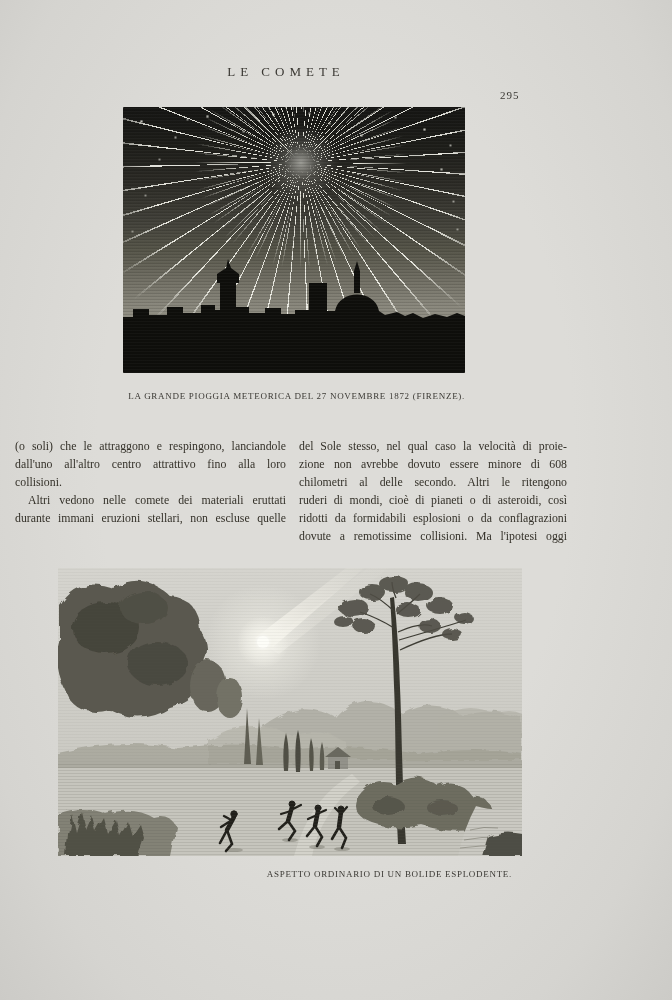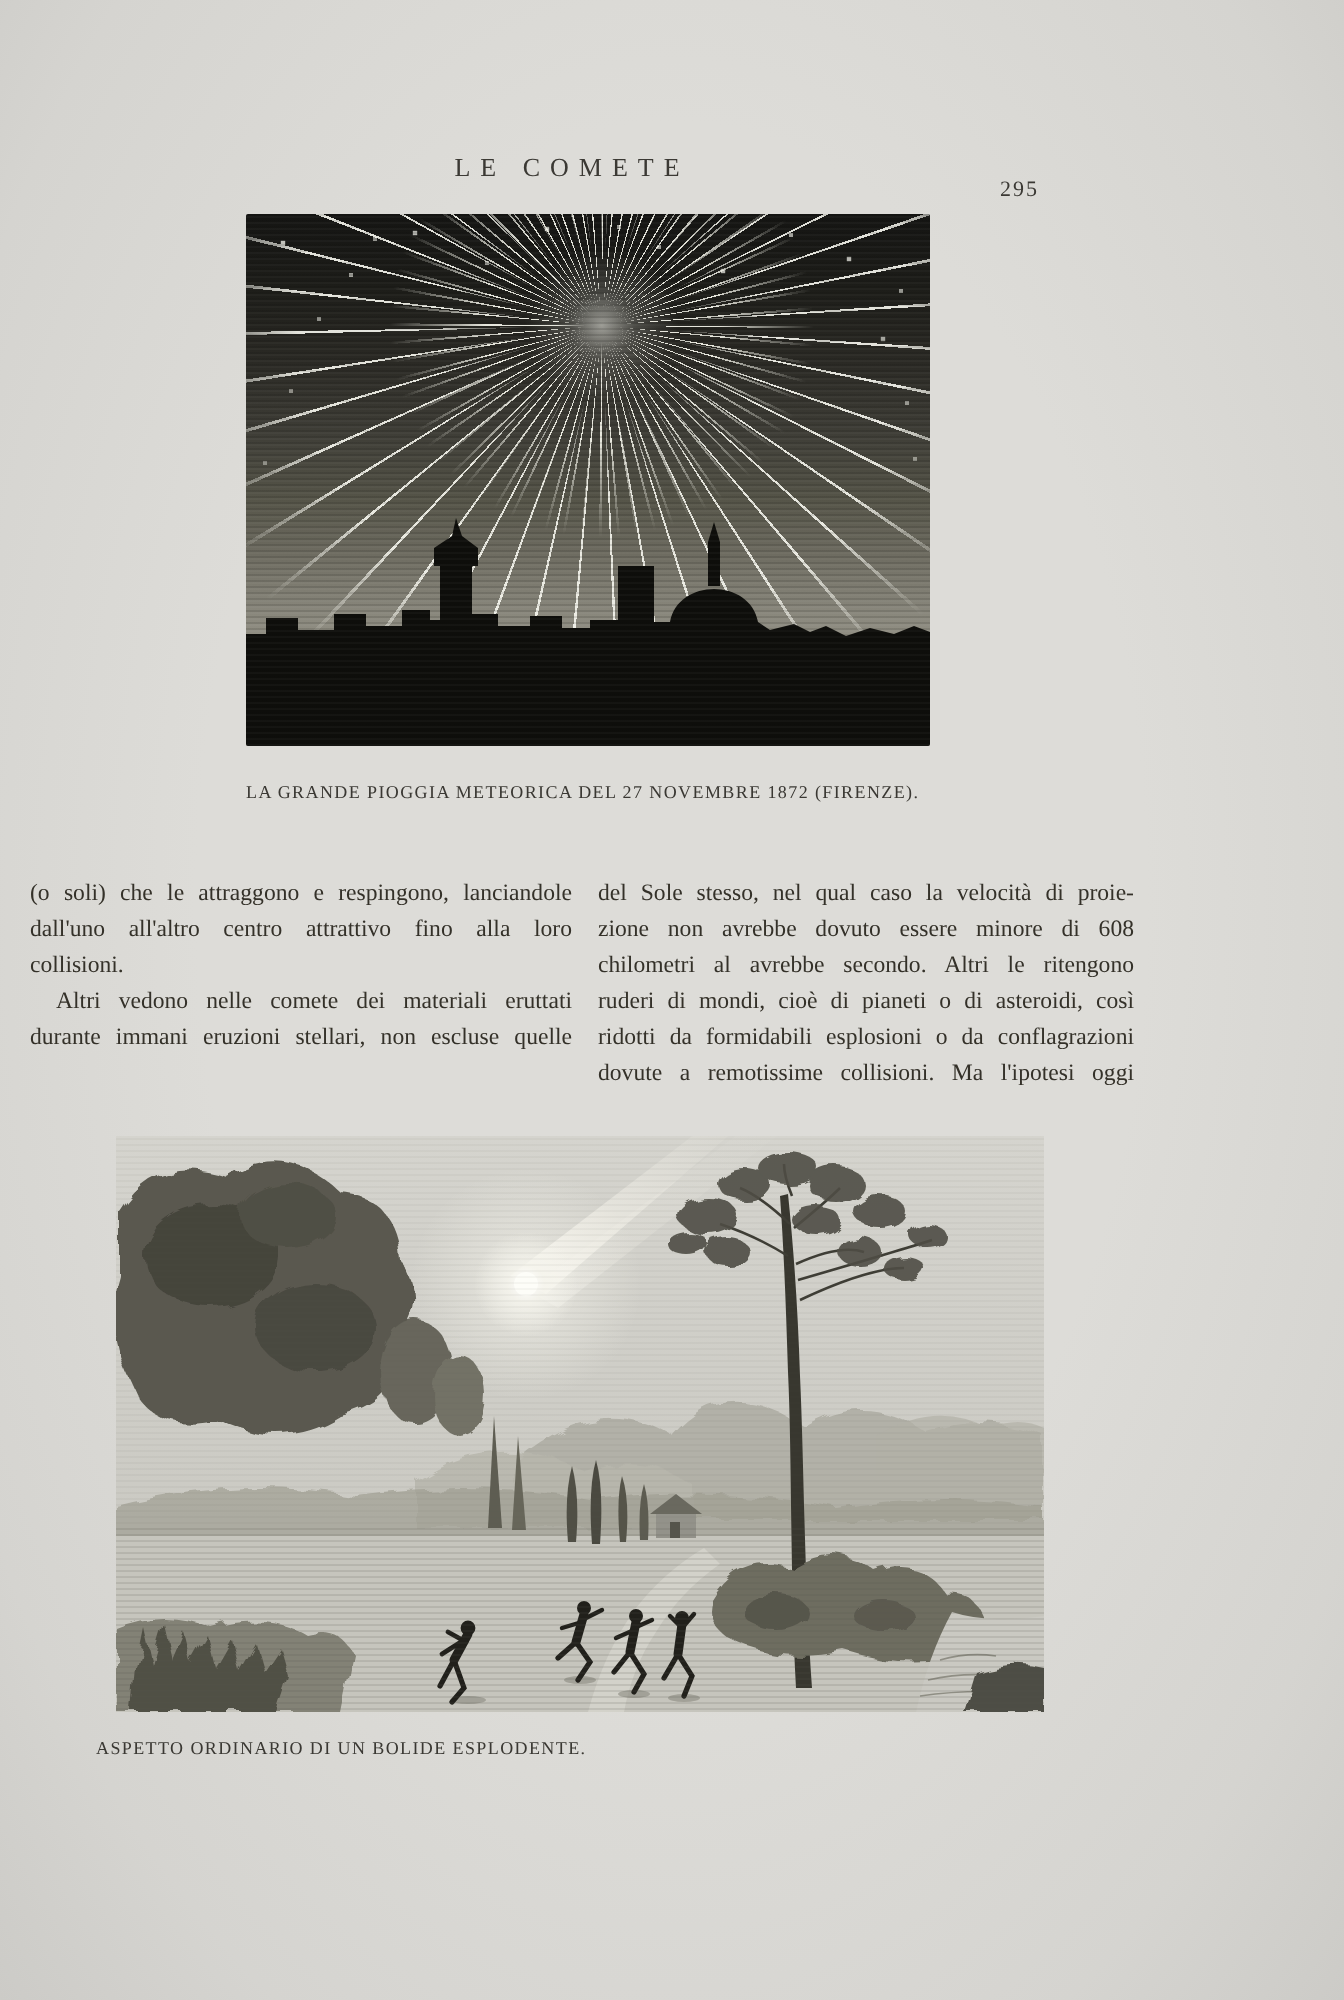--- a/index.html
+++ b/index.html
@@ -6,21 +6,21 @@
   .page {
     position:relative; width:672px; height:1000px; overflow:hidden;
     background:#d9d8d4;
     background-image: radial-gradient(ellipse at 50% 45%, #dddcd8 50%, #d5d4d0 82%, #cccbc7 100%);
     font-family:"Liberation Serif","DejaVu Serif",serif;
     color:#343129;
   }
 
   
   .hdr-title {
-    position:absolute; top:76px; left:0; width:572px; text-align:center;
+    position:absolute; top:64px; left:0; width:572px; text-align:center;
     font-size:13px; letter-spacing:5px; color:#3b3934;
   }
   .hdr-pageno {
     position:absolute; top:89px; left:500px; width:60px; 
     font-size:11px; letter-spacing:1px; color:#3b3934;
   }
 
   
   .fig-top {
     position:absolute; left:123px; top:107px; width:342px; height:266px;
@@ -64,21 +64,21 @@
   }
   .fig-top .skyline { position:absolute; left:0; bottom:0; width:342px; height:120px; display:block; }
   .fig-top .scanlines {
     position:absolute; inset:0; opacity:.55;
     background:repeating-linear-gradient(180deg,
       rgba(12,12,10,.22) 0 1px, rgba(255,255,255,.05) 1px 2px, transparent 2px 3px);
   }
 
   
   .caption {
-    position:absolute; text-align:left;
+    position:absolute; text-align:right;
     font-size:9px; letter-spacing:.7px; color:#3a3833;
   }
   .cap-top    { left:123px; width:342px; top:391px; }
   .cap-bottom { left:48px;  width:464px; top:869px; }
 
   
   .col { position:absolute; top:437px; }
   .col-left  { left:15px;  width:271px; }
   .col-right { left:299px; width:268px; }
   .line {
@@ -118,21 +118,21 @@
   <div class="col col-left">
     <div class="line jl">(o soli) che le attraggono e respingono, lanciandole</div>
     <div class="line jl">dall'uno all'altro centro attrattivo fino alla loro</div>
     <div class="line">collisioni.</div>
     <div class="line jl indent">Altri vedono nelle comete dei materiali eruttati</div>
     <div class="line jl">durante immani eruzioni stellari, non escluse quelle</div>
   </div>
   <div class="col col-right">
     <div class="line jl">del Sole stesso, nel qual caso la velocità di proie-</div>
     <div class="line jl">zione non avrebbe dovuto essere minore di 608</div>
-    <div class="line jl">chilometri al avrebbe secondo. Altri le ritengono</div>
+    <div class="line jl">chilometri al delle secondo. Altri le ritengono</div>
     <div class="line jl">ruderi di mondi, cioè di pianeti o di asteroidi, così</div>
     <div class="line jl">ridotti da formidabili esplosioni o da conflagrazioni</div>
     <div class="line jl">dovute a remotissime collisioni. Ma l'ipotesi oggi</div>
   </div>
 
   <figure class="fig-bottom">
     <svg viewBox="0 0 464 288" width="464" height="288">
       <defs>
         <filter id="rough" x="-10%" y="-10%" width="120%" height="120%">
           <feTurbulence type="fractalNoise" baseFrequency="0.09" numOctaves="2" result="n"></feTurbulence>

